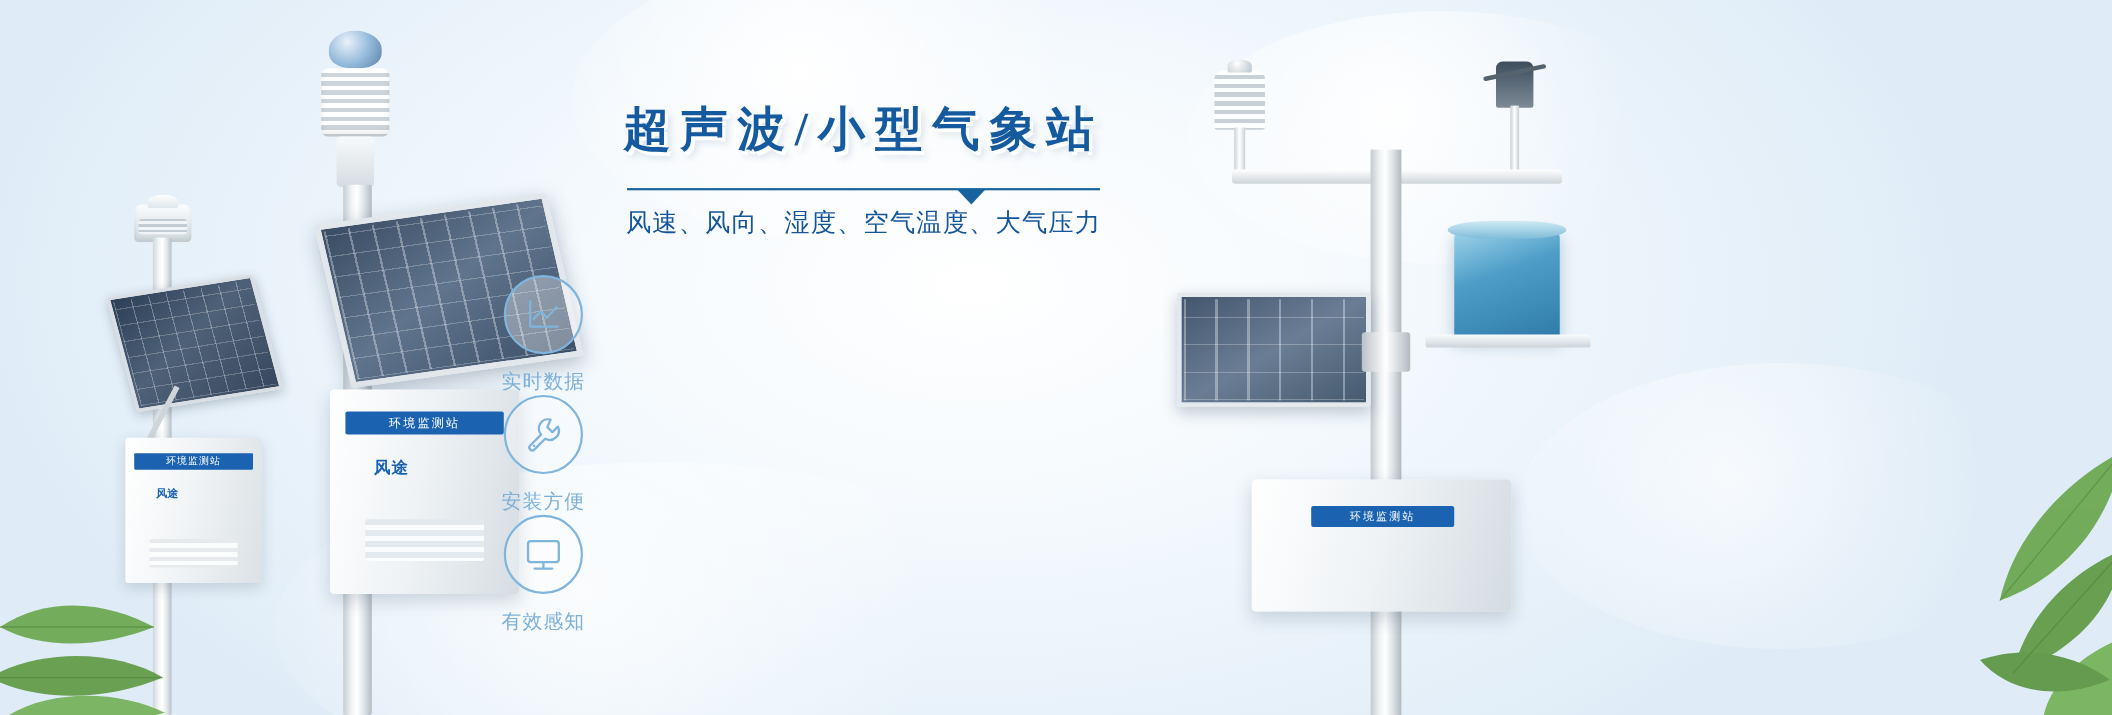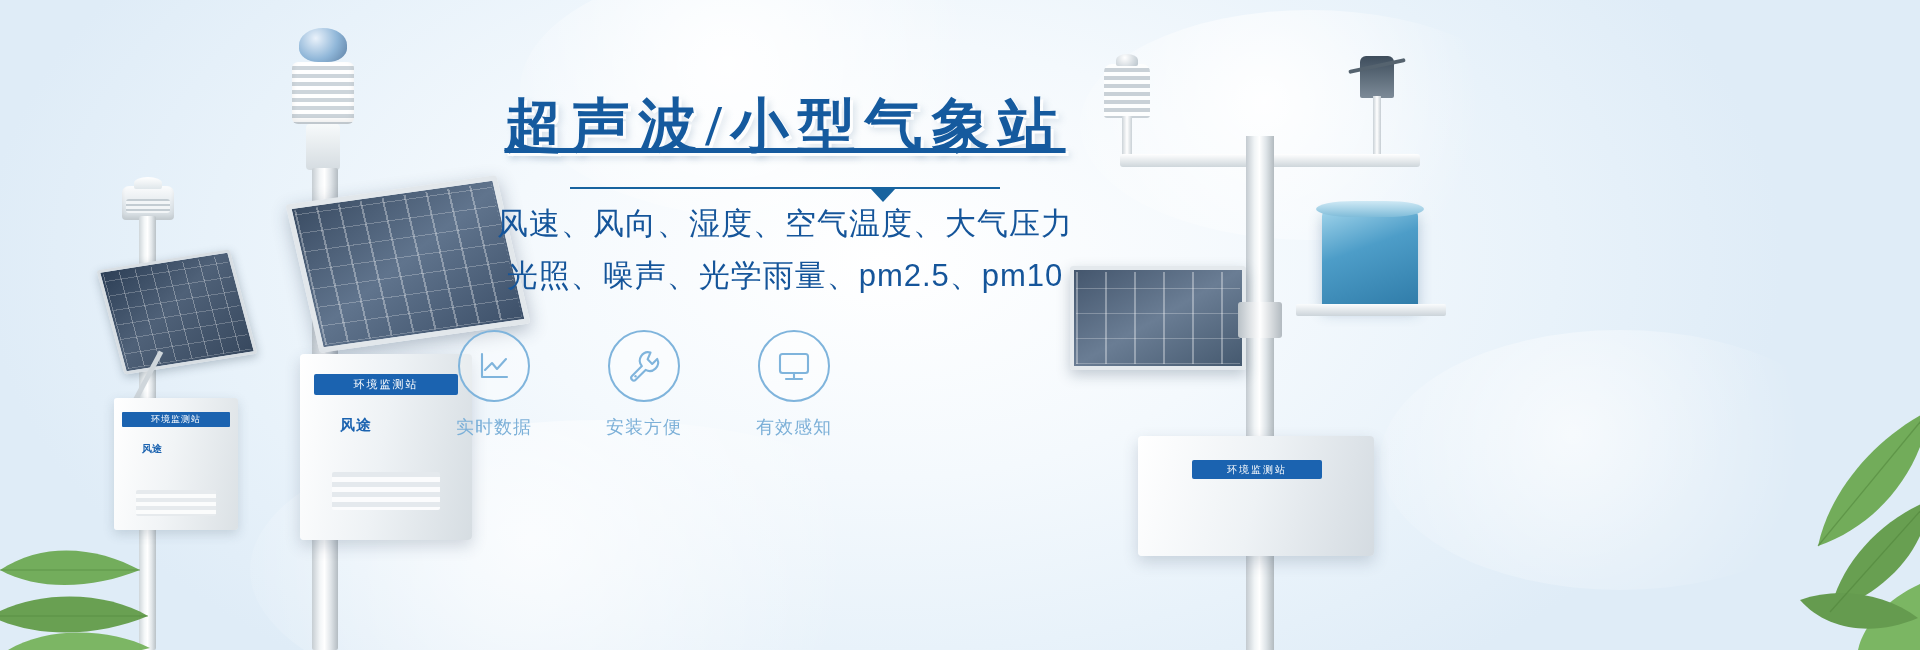--- a/index.html
+++ b/index.html
@@ -239,56 +239,55 @@
   #leaf-right { right: -10px; bottom: 0px; width: 250px; height: 300px; }
 
   
   #content {
     position: absolute; left: 440px; top: 96px; width: 690px;
     text-align: center;
   }
   #headline {
     font-family: "Liberation Serif", "DejaVu Serif", serif;
     font-weight: 700;
-    font-size: 58px;
+    font-size: 43px;
     letter-spacing: 9px;
     color: #155a9e;
     line-height: 1.05;
     text-shadow: 3px 3px 0 rgba(255,255,255,.92), 5px 5px 7px rgba(120,150,175,.30);
     white-space: nowrap;
-    text-decoration: underline;
   }
   #divider {
     position: relative;
     width: 430px; height: 2px;
     margin: 30px auto 0 auto;
     background: #17639f;
   }
   #divider .tri {
     position: absolute; right: 104px; top: 1px;
     width: 0; height: 0;
     border-left: 13px solid transparent;
     border-right: 13px solid transparent;
     border-top: 14px solid #17639f;
   }
   .subline {
-    font-size: 31px;
+    font-size: 23px;
     color: #15559a;
     letter-spacing: 1px;
     line-height: 1.5;
     margin-top: 12px;
     white-space: nowrap;
   }
   .subline.second { margin-top: 6px; }
 
   
   #features {
     display: flex; justify-content: flex-start;
-    gap: 42px;
     margin-top: 30px;
+    flex-direction: column;
   }
   .feature { width: 108px; text-align: center; }
   .fcircle {
     width: 72px; height: 72px; margin: 0 auto;
     border: 2px solid #7fb4dc;
     border-radius: 50%;
     display: flex; align-items: center; justify-content: center;
     background: rgba(255,255,255,.35);
   }
   .fcircle svg { display:block; }
@@ -378,21 +377,20 @@
 
   <div id="content">
 
     <div id="headline">超声波/小型气象站</div>
 
     <div id="divider">
       <span class="tri"></span>
     </div>
 
     <div class="subline first">风速、风向、湿度、空气温度、大气压力</div>
-    <div class="subline second">光照、噪声、光学雨量、pm2.5、pm10</div>
 
     <div id="features">
 
       <div class="feature">
         <div class="fcircle">
           <svg width="40" height="40" viewBox="0 0 40 40" fill="none" stroke="#7fb4dc" stroke-width="2.1" stroke-linecap="round" stroke-linejoin="round">
             <path d="M8 8 L8 31 L33 31"></path>
             <path d="M11 24 L18 17 L23 23 L32 13"></path>
           </svg>
         </div>

